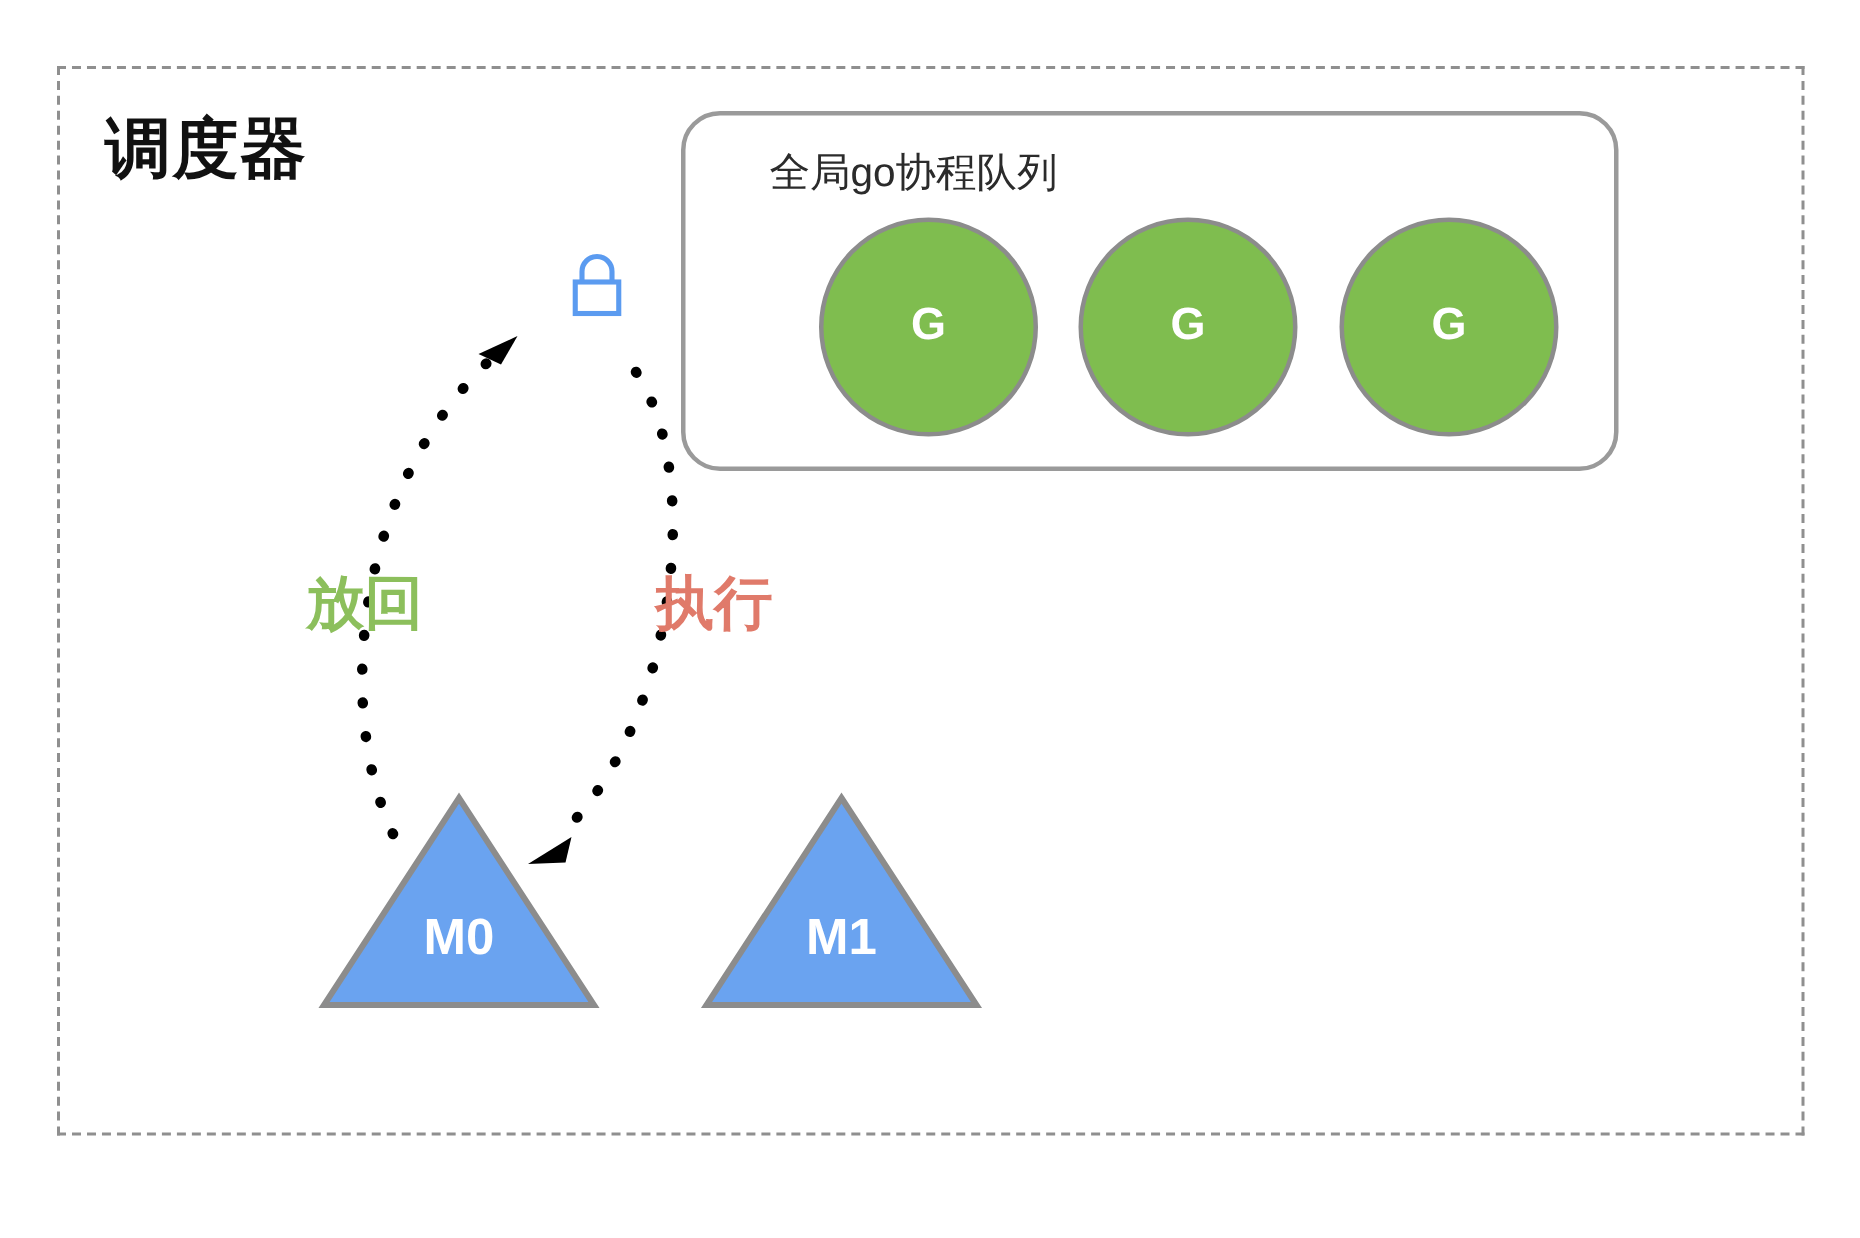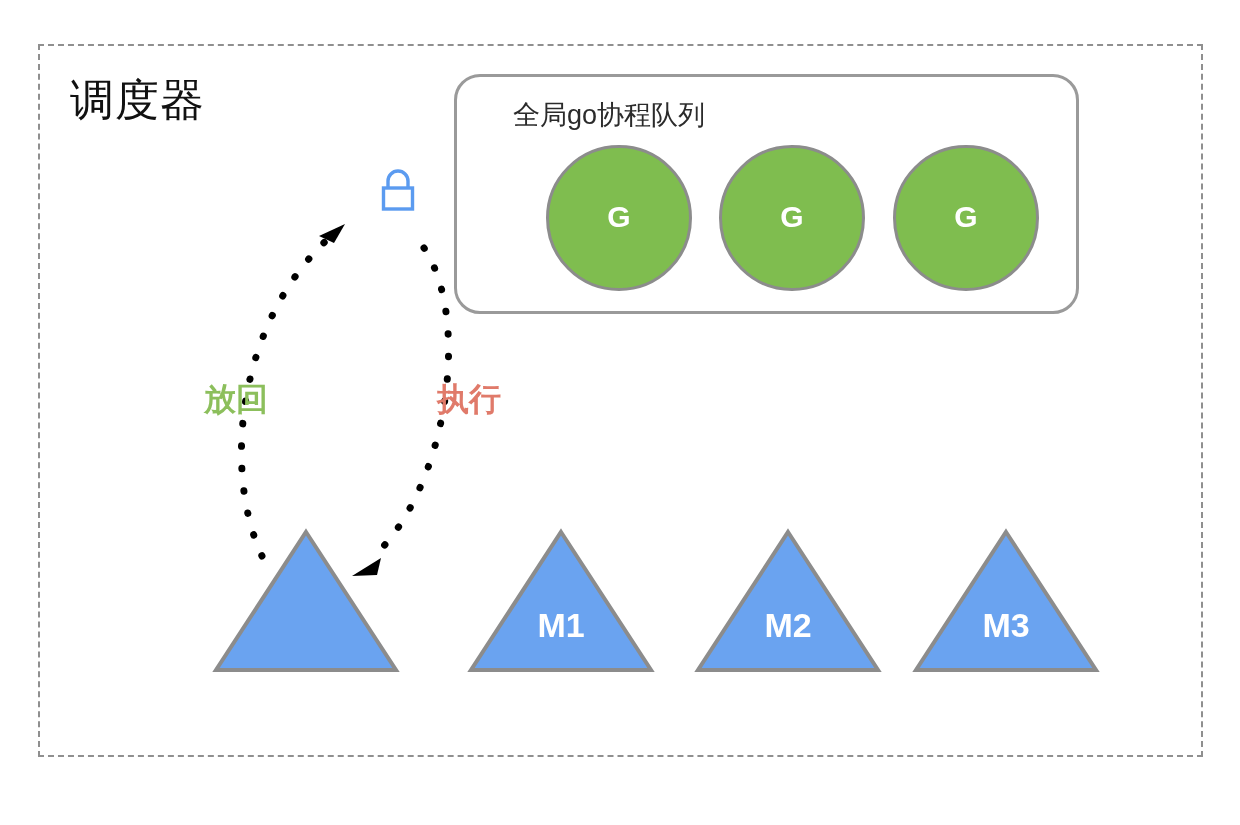--- a/index.html
+++ b/index.html
@@ -30,21 +30,21 @@
     box-sizing: border-box;
     background: transparent;
   }
 
   
   #page-title {
     position: absolute;
     left: 70px;
     top: 74px;
     font-size: 44px;
-    font-weight: normal;
+    font-weight: bold;
     color: #111111;
     letter-spacing: 1px;
     line-height: 1.2;
     white-space: nowrap;
   }
 
   
   #global-queue {
     position: absolute;
     left: 454px;
@@ -103,21 +103,21 @@
     left: 0;
     top: 0;
     width: 1240px;
     height: 825px;
     pointer-events: none;
   }
 
   
   .flow-label {
     position: absolute;
-    font-size: 32px;
+    font-size: 39px;
     font-weight: bold;
     white-space: nowrap;
     line-height: 1;
   }
   #flow-label-return {
     left: 204px;
     top: 383px;
     color: #8cbf5c;
   }
   #flow-label-execute {
@@ -193,36 +193,25 @@
     </g>
   </svg>
 
   <div class="flow-label" id="flow-label-return">放回</div>
   <div class="flow-label" id="flow-label-execute">执行</div>
 
   <div class="machine" id="machine-0">
     <svg width="188" height="146" viewBox="0 0 188 146" xmlns="http://www.w3.org/2000/svg">
       <polygon points="94,4 184,142 4,142" fill="#6aa3f0" stroke="#8c8c8c" stroke-width="4"></polygon>
     </svg>
+    <div class="machine-label">M0</div>
   </div>
 
   <div class="machine" id="machine-1">
     <svg width="188" height="146" viewBox="0 0 188 146" xmlns="http://www.w3.org/2000/svg">
       <polygon points="94,4 184,142 4,142" fill="#6aa3f0" stroke="#8c8c8c" stroke-width="4"></polygon>
     </svg>
     <div class="machine-label">M1</div>
   </div>
 
-  <div class="machine" id="machine-2">
-    <svg width="188" height="146" viewBox="0 0 188 146" xmlns="http://www.w3.org/2000/svg">
-      <polygon points="94,4 184,142 4,142" fill="#6aa3f0" stroke="#8c8c8c" stroke-width="4"></polygon>
-    </svg>
-    <div class="machine-label">M2</div>
-  </div>
-
-  <div class="machine" id="machine-3">
-    <svg width="188" height="146" viewBox="0 0 188 146" xmlns="http://www.w3.org/2000/svg">
-      <polygon points="94,4 184,142 4,142" fill="#6aa3f0" stroke="#8c8c8c" stroke-width="4"></polygon>
-    </svg>
-    <div class="machine-label">M3</div>
-  </div>
+
 
 </div>
 
 </body></html>

